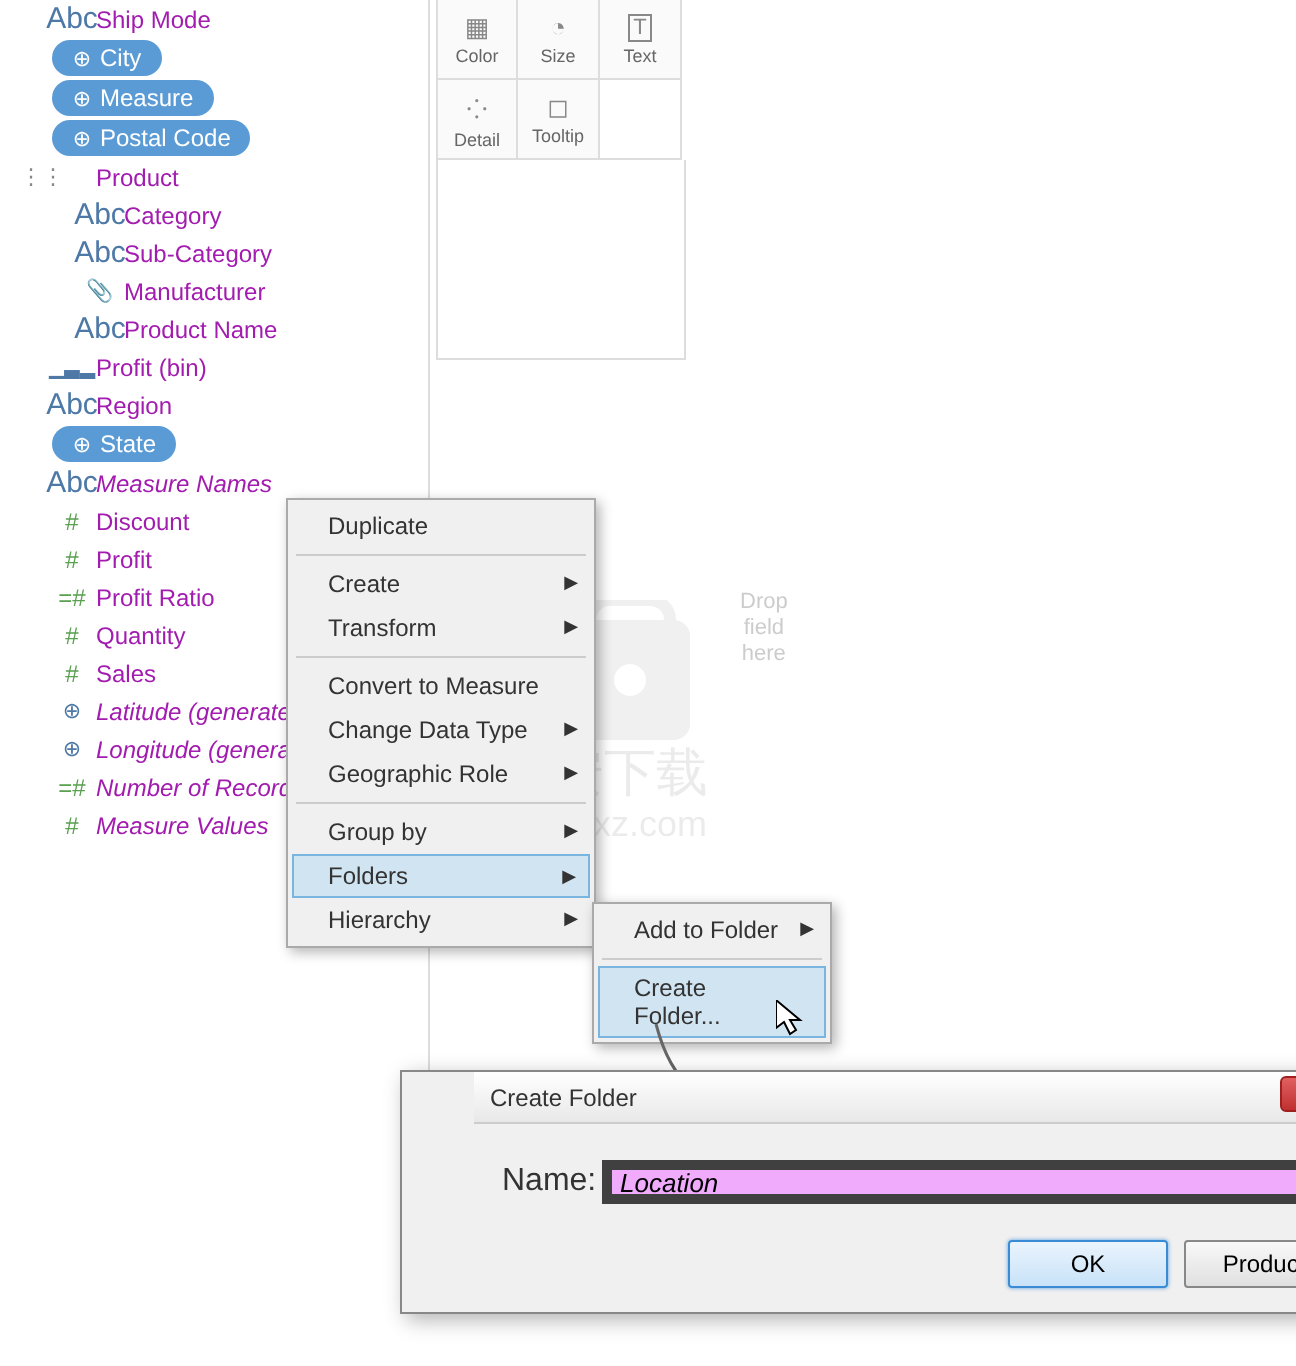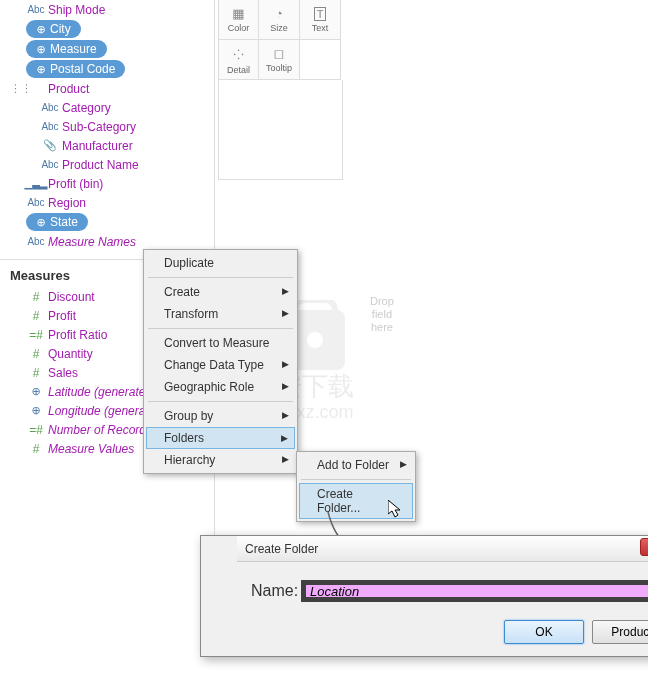--- a/index.html
+++ b/index.html
@@ -10,21 +10,21 @@
   .field-icon { width: 20px; display: flex; justify-content: center; align-items: center; color: #4e79a7; font-size: 11px; }
   .field-icon.green { color: #59a14f; }
   .field-label { color: #a21caf; padding-left: 2px; }
   .field-label.italic { font-style: italic; }
   .pill { display: inline-flex; align-items: center; background: #5b9bd5; color: #fff; border-radius: 10px; height: 18px; padding: 0 10px 0 6px; margin-left: 26px; font-size: 12px; }
   .pill .fi { width: 18px; display: inline-flex; justify-content: center; color: #fff; }
   .pill-row { height: 20px; display: flex; align-items: center; position: relative; }
   .hier-icon { position: absolute; left: 10px; width: 14px; color: #888; font-size: 11px; }
   .indent1 { padding-left: 40px; }
   .section-title { font-weight: bold; font-size: 13px; padding: 8px 0 4px 10px; color: #333; border-top: 1px solid #ddd; margin-top: 8px; }
-  .abc { font-size: 10px; color: #4e79a7; font-weight: 500; }
+  .abc { font-size: 15px; color: #4e79a7; font-weight: 500; }
   .hash { font-size: 12px; color: #59a14f; }
   .globe { font-size: 11px; color: #4e79a7; }
   .globe-w { font-size: 11px; color: #fff; }
   .clip { font-size: 11px; color: #888; }
   .histo { font-size: 10px; color: #4e79a7; }
 
   .marks-card { position: absolute; left: 218px; top: 0; width: 125px; }
   .marks-row { display: flex; }
   .mark-btn { width: 41px; height: 40px; border: 1px solid #ddd; border-top: none; border-left: none; display: flex; flex-direction: column; align-items: center; justify-content: center; font-size: 9px; color: #666; background: #fafafa; }
   .mark-btn:first-child { border-left: 1px solid #ddd; }
@@ -141,21 +141,20 @@
         <span>State</span>
       </span>
   </div>
   <div class="field-row">
     <span class="field-icon">
         <span class="abc">Abc</span>
       </span>
     <span class="field-label italic">Measure Names</span>
   </div>
 
-  <div class="section-title">Measures</div>
 
   <div class="field-row">
     <span class="field-icon green">
         <span class="hash">#</span>
       </span>
     <span class="field-label">Discount</span>
   </div>
   <div class="field-row">
     <span class="field-icon green">
         <span class="hash">#</span>

